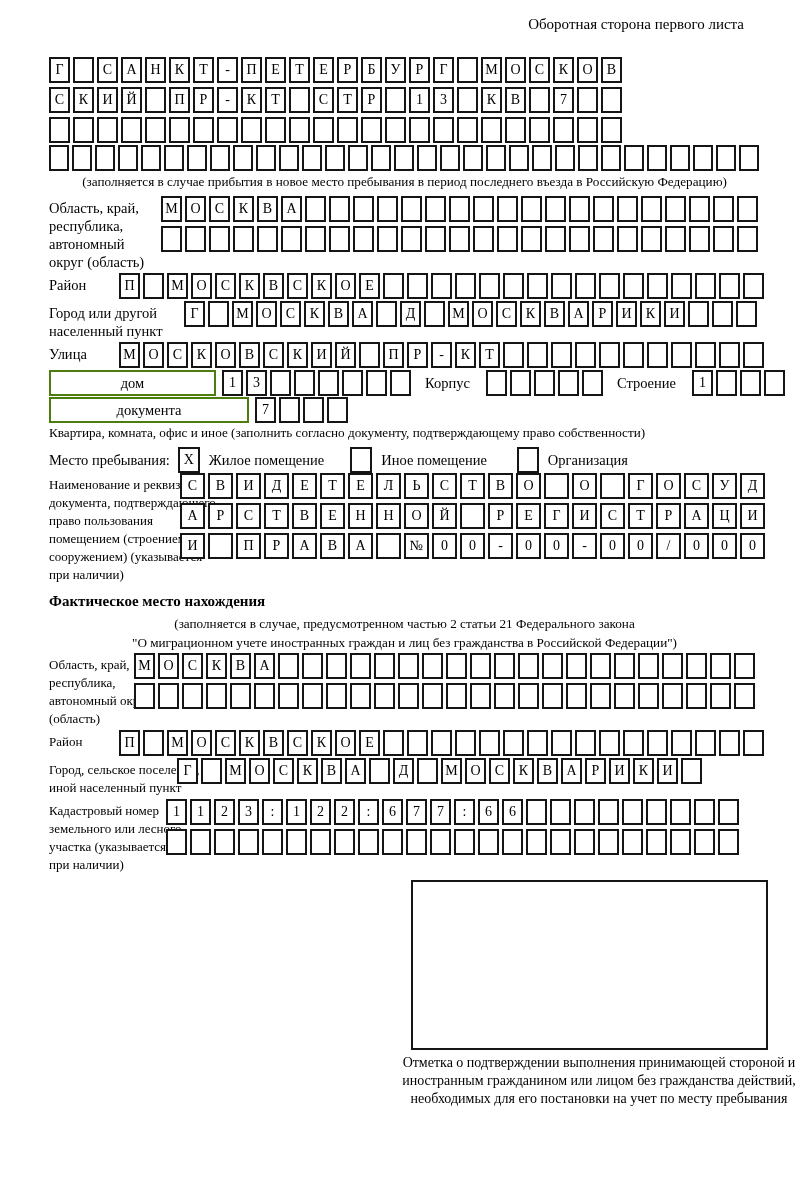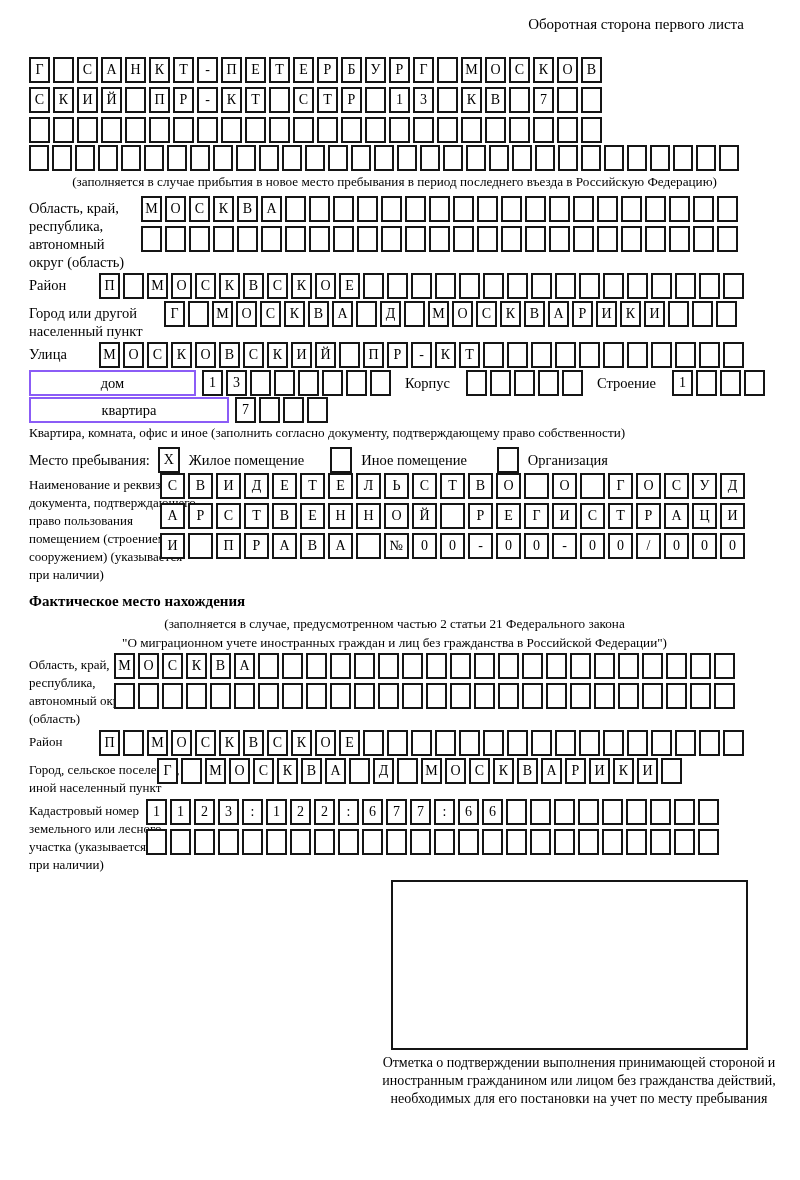--- a/index.html
+++ b/index.html
@@ -1,21 +1,21 @@
 <!DOCTYPE html>
 <html><head>
 <meta charset="utf-8">
 <style>
   html,body{margin:0;padding:0;background:#fff;}
   body{
     width:800px;height:1180px;
     font-family:"Liberation Serif","DejaVu Serif",serif;
     color:#000;font-size:14.5px;position:relative;overflow:hidden;
   }
-  .page{padding:16px 40px 0 29px;}
+  .page{padding:16px 40px 0 49px;}
   .side-note{text-align:right;font-size:15px;margin-bottom:24px;padding-right:16px;}
 
   .field{display:flex;align-items:flex-start;margin-bottom:2px;}
   .label{flex:none;white-space:pre;line-height:18px;padding-top:3px;font-size:14.5px;}
   .rows{display:flex;flex-direction:column;gap:4px;}
   .cellrow{display:flex;gap:3px;}
   .cell{
     flex:none;width:21px;height:26px;box-sizing:border-box;
     border:2px solid #151515;background:#fff;
     display:flex;align-items:center;justify-content:center;
@@ -37,21 +37,21 @@
   .w-kad{width:117px;font-size:13px;}
 
   .caption{font-size:13.2px;line-height:17px;margin-bottom:6px;}
   .caption.center{text-align:center;}
   .section-title{text-align:center;font-weight:bold;font-size:16px;line-height:20px;margin:0 0 6px 0;}
   .fact-title{font-weight:bold;font-size:15px;line-height:19px;margin:6px 0 4px 0;}
   .fact-cap{text-align:center;font-size:13.2px;line-height:17px;margin-bottom:2px;}
 
   
   .inline-row{display:flex;align-items:center;margin-bottom:1px;}
-  .namedbox{flex:none;box-sizing:border-box;border:2px solid #8b5cf6;height:26px;
+  .namedbox{flex:none;box-sizing:border-box;border:2px solid #4d7c0f;height:26px;
     display:flex;align-items:center;justify-content:center;font-size:14.5px;}
   .dom-box{width:167px;}
   .kv-box{width:200px;}
   .inline-row .cellrow{margin-left:6px;}
   .mid-label{margin:0 10px 0 14px;font-size:14.5px;}
 
   
   .mesto-row{display:flex;align-items:center;margin-bottom:0;}
   .checkbox{flex:none;width:22px;height:26px;box-sizing:border-box;border:2px solid #151515;
     display:flex;align-items:center;justify-content:center;font-size:14px;}
@@ -375,21 +375,21 @@
     <div class="mid-label">Строение</div>
     <div class="cellrow">
         <span class="cell">1</span>
         <span class="cell"></span>
         <span class="cell"></span>
         <span class="cell"></span>
       </div>
   </div>
 
   <div class="inline-row">
-    <div class="namedbox kv-box">квартира</div>
+    <div class="namedbox kv-box">документа</div>
     <div class="cellrow">
         <span class="cell">7</span>
         <span class="cell"></span>
         <span class="cell"></span>
         <span class="cell"></span>
       </div>
   </div>
   <div class="caption">Квартира, комната, офис и иное (заполнить согласно документу, подтверждающему право собственности)</div>
 
   <div class="mesto-row">

